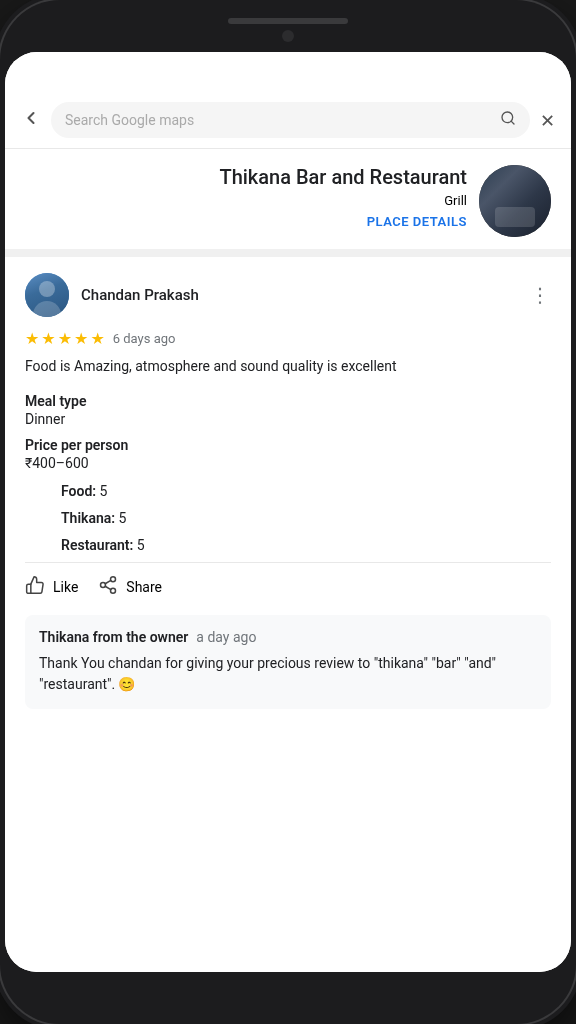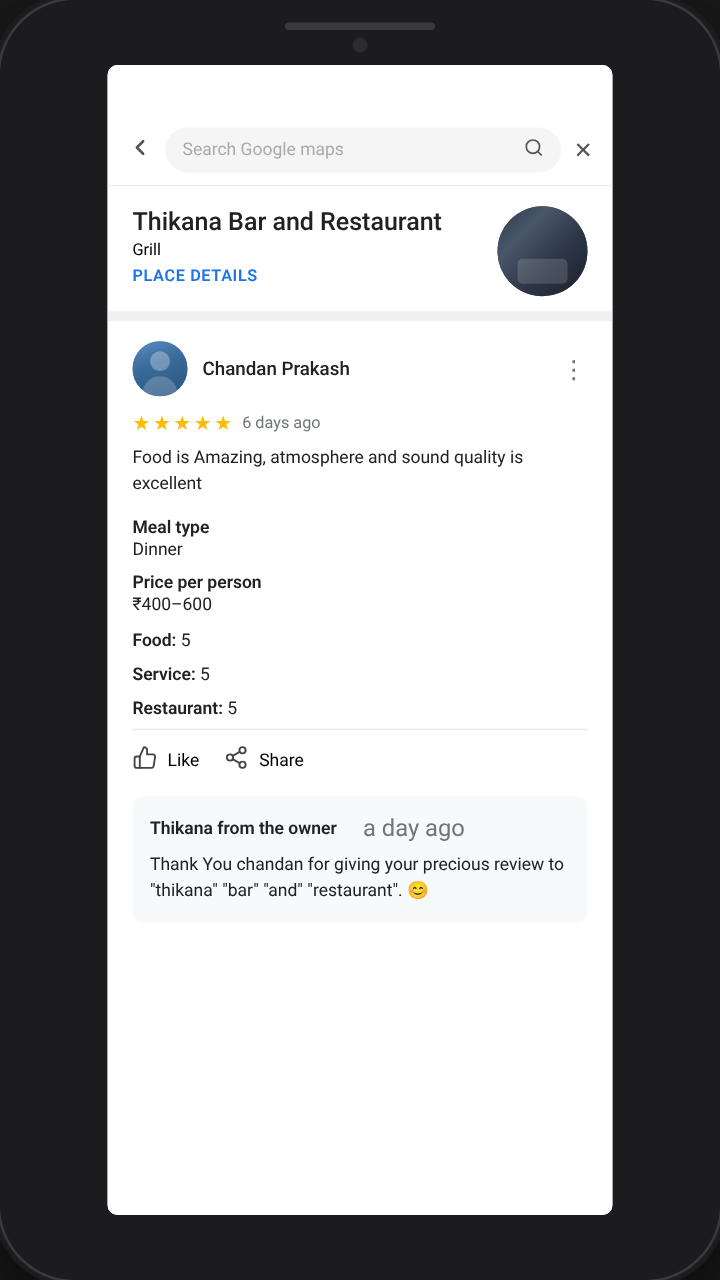--- a/index.html
+++ b/index.html
@@ -38,24 +38,24 @@
       position: absolute;
       top: 30px;
       left: 50%;
       transform: translateX(-50%);
       width: 12px;
       height: 12px;
       background: #2c2c2e;
       border-radius: 50%;
     }
     .screen {
-      width: 404px;
+      width: 566px;
       height: 920px;
       background: #ffffff;
-      border-radius: 8px;
+      border-radius: 32px;
       overflow: hidden;
       display: flex;
       flex-direction: column;
     }
     .status-bar {
       height: 44px;
       background: #fff;
       display: flex;
       align-items: center;
       justify-content: center;
@@ -108,20 +108,21 @@
     }
     .place-header {
       padding: 16px 20px 12px;
       display: flex;
       align-items: flex-start;
       justify-content: space-between;
       border-bottom: 8px solid #f0f0f0;
     }
     .place-info {
       flex: 1;
+      text-align: right;
     }
     .place-name {
       font-size: 20px;
       font-weight: 500;
       color: #202124;
       margin-bottom: 4px;
     }
     .place-category {
       font-size: 13px;
       color: #000000;
@@ -258,20 +259,21 @@
       font-weight: 600;
       color: #202124;
       margin-bottom: 2px;
     }
     .detail-value {
       font-size: 14px;
       color: #202124;
     }
     .inline-detail {
       margin-bottom: 8px;
+      margin-left: 36px;
     }
     .inline-detail-text {
       font-size: 14px;
       color: #202124;
     }
     .inline-detail-text strong {
       font-weight: 600;
     }
     .action-row {
       display: flex;
@@ -304,23 +306,22 @@
       gap: 8px;
       margin-bottom: 8px;
       flex-wrap: wrap;
     }
     .owner-label {
       font-size: 14px;
       font-weight: 600;
       color: #202124;
     }
     .response-time {
-      font-size: 19px;
+      font-size: 14px;
       color: #70757a;
-      margin-left: 13px;
     }
     .response-text {
       font-size: 14px;
       color: #202124;
       line-height: 1.5;
     }
   </style>
 </head>
 <body>
 
@@ -395,21 +396,21 @@
         <div class="review-detail">
           <div class="detail-label">Price per person</div>
           <div class="detail-value">₹400–600</div>
         </div>
 
         <div class="inline-detail">
           <span class="inline-detail-text"><strong>Food:</strong> 5</span>
         </div>
 
         <div class="inline-detail">
-          <span class="inline-detail-text"><strong>Service:</strong> 5</span>
+          <span class="inline-detail-text"><strong>Thikana:</strong> 5</span>
         </div>
 
         <div class="inline-detail">
           <span class="inline-detail-text"><strong>Restaurant:</strong> 5</span>
         </div>
 
         <div class="action-row">
           <div class="action-btn">
             <span class="action-icon">
               <svg width="20" height="20" viewBox="0 0 24 24" fill="none" stroke="#444" stroke-width="1.8" stroke-linecap="round" stroke-linejoin="round">

